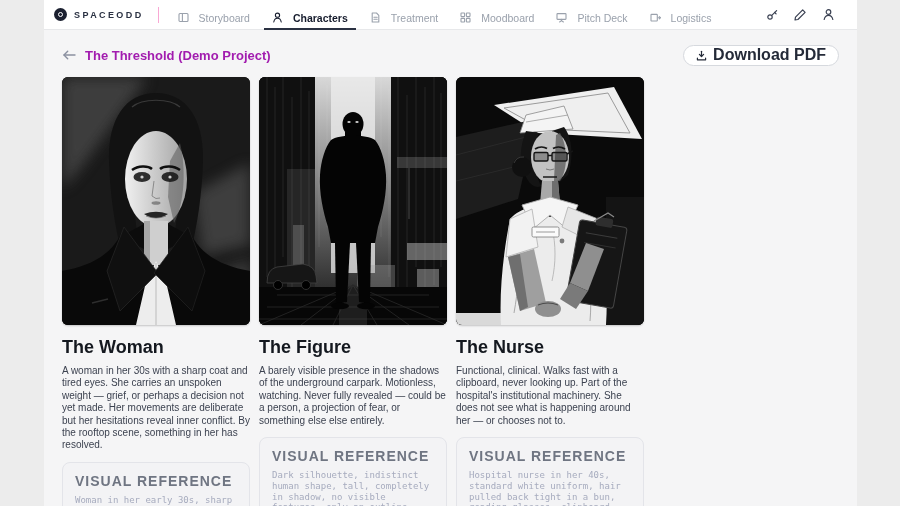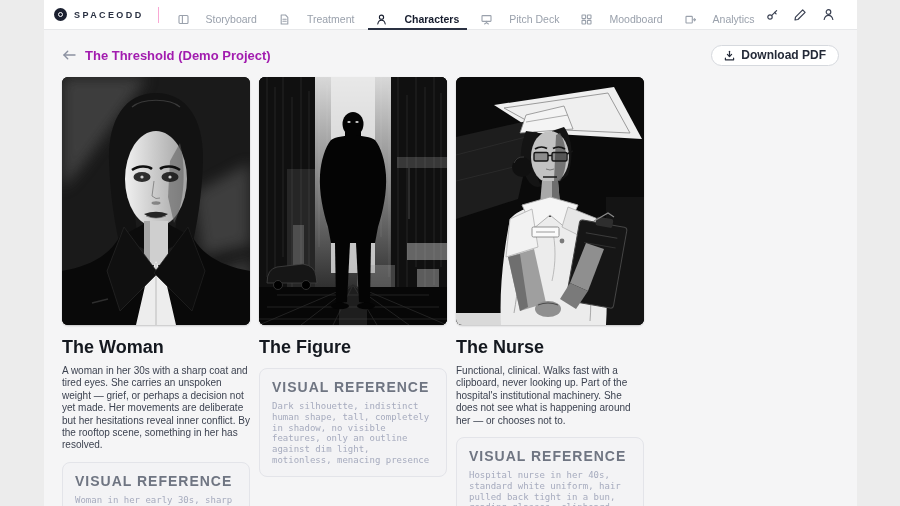--- a/index.html
+++ b/index.html
@@ -7,33 +7,33 @@
   .viewport{position:relative;width:900px;height:506px;overflow:hidden;}
   .app{position:absolute;left:44px;top:0;width:813px;height:506px;background:#f5f5f6;overflow:hidden;}
 
   
   .navbar{height:30px;background:#ffffff;border-bottom:1px solid #e7e8ea;display:flex;align-items:center;padding:0 0 0 8px;box-sizing:border-box;}
   .brand{display:flex;align-items:center;gap:7px;padding:0 14px 0 2px;border-right:1px solid #f9a8d4;height:16px;}
   .brand-dot{width:13px;height:13px;border-radius:50%;background:#1b2030;display:flex;align-items:center;justify-content:center;}
   .brand-dot span{width:3px;height:3px;border:1.6px solid #ffffff;border-radius:50%;display:block;}
   .brand-name{font-size:9px;font-weight:bold;letter-spacing:2.4px;color:#2a3142;}
   .tabs{display:flex;align-items:stretch;height:100%;margin-left:8px;}
-  .tab{display:flex;align-items:flex-end;gap:17px;padding:4px 11px;font-size:10.5px;color:#9aa1ac;cursor:pointer;position:relative;}
+  .tab{display:flex;align-items:flex-start;gap:10px;padding:12px 11px;font-size:10.5px;color:#9aa1ac;cursor:pointer;position:relative;}
   .tab svg{display:block;}
   .tab.active{color:#161c2d;font-weight:bold;}
   .tab.active::after{content:'';position:absolute;left:3px;right:3px;bottom:-1px;height:2.5px;background:#2a3142;}
   .nav-actions{margin-left:auto;display:flex;align-items:center;gap:15px;padding-right:22px;color:#3a4152;}
   .nav-actions svg{display:block;cursor:pointer;}
 
   
   .page{padding:14px 18px 0;box-sizing:border-box;}
   .page-header{display:flex;align-items:center;height:22px;margin-bottom:11px;}
   .back{display:flex;align-items:center;margin-right:9px;cursor:pointer;color:#8a90a0;}
   .page-title{font-size:13px;font-weight:bold;color:#a21caf;}
-  .download-btn{margin-left:auto;display:flex;align-items:center;gap:6px;border:1px solid #d6d9de;background:#fff;border-radius:11px;height:21px;padding:0 12px;font-size:12px;font-weight:bold;color:#242a38;cursor:pointer;box-sizing:border-box;}
+  .download-btn{margin-left:auto;display:flex;align-items:center;gap:6px;border:1px solid #d6d9de;background:#fff;border-radius:11px;height:21px;padding:0 12px;font-size:16px;font-weight:bold;color:#242a38;cursor:pointer;box-sizing:border-box;}
   .download-btn svg{display:block;}
 
   
   .cards{display:flex;gap:9px;}
   .card{width:188px;flex:0 0 188px;}
   .card-image{width:188px;height:248px;border-radius:6px;overflow:hidden;background:#101010;box-shadow:0 1px 2px rgba(0,0,0,.2);}
   .card-image svg{display:block;}
   .card-title{margin-top:12px;font-size:18px;font-weight:bold;color:#14181f;}
   .card-desc{margin-top:7px;font-size:10px;line-height:12.4px;color:#3c4250;}
   .vr-box{margin-top:10px;background:#f3f3f5;border:1px solid #e3e4e9;border-radius:8px;padding:10px 12px;box-sizing:border-box;}
@@ -57,70 +57,70 @@
       <div class="tabs">
         <div class="tab">
           <span>
               <svg width="11" height="11" viewBox="0 0 11 11" fill="none" stroke="currentColor" stroke-width="1.1" stroke-linecap="round" stroke-linejoin="round">
                 <rect x="1" y="1.5" width="9" height="8" rx="1"></rect>
                 <line x1="4.4" y1="1.5" x2="4.4" y2="9.5"></line>
               </svg>
             </span>
           <span>Storyboard</span>
         </div>
+        <div class="tab active">
+          <span>
+              <svg width="11" height="11" viewBox="0 0 11 11" fill="none" stroke="currentColor" stroke-width="1.1" stroke-linecap="round" stroke-linejoin="round">
+                <circle cx="5.5" cy="3.2" r="2.1"></circle>
+                <path d="M1.8,10 C2.2,7.4 4,6.2 5.5,6.2 C7,6.2 8.8,7.4 9.2,10"></path>
+              </svg>
+            </span>
+          <span>Characters</span>
+        </div>
         <div class="tab">
           <span>
               <svg width="11" height="11" viewBox="0 0 11 11" fill="none" stroke="currentColor" stroke-width="1.1" stroke-linecap="round" stroke-linejoin="round">
                 <path d="M2.2,1 h4.3 l2.3,2.3 v6.7 h-6.6 z"></path>
                 <line x1="3.9" y1="5.2" x2="7.2" y2="5.2"></line>
                 <line x1="3.9" y1="7.2" x2="7.2" y2="7.2"></line>
               </svg>
             </span>
           <span>Treatment</span>
-        </div>
-        <div class="tab active">
-          <span>
-              <svg width="11" height="11" viewBox="0 0 11 11" fill="none" stroke="currentColor" stroke-width="1.1" stroke-linecap="round" stroke-linejoin="round">
-                <circle cx="5.5" cy="3.2" r="2.1"></circle>
-                <path d="M1.8,10 C2.2,7.4 4,6.2 5.5,6.2 C7,6.2 8.8,7.4 9.2,10"></path>
-              </svg>
-            </span>
-          <span>Characters</span>
-        </div>
-        <div class="tab">
-          <span>
-              <svg width="11" height="11" viewBox="0 0 11 11" fill="none" stroke="currentColor" stroke-width="1.1" stroke-linecap="round" stroke-linejoin="round">
-                <rect x="1" y="1.6" width="9" height="5.8" rx="0.6"></rect>
-                <line x1="5.5" y1="7.4" x2="5.5" y2="8.6"></line>
-                <line x1="3.6" y1="10" x2="5.5" y2="8.6"></line>
-                <line x1="7.4" y1="10" x2="5.5" y2="8.6"></line>
-              </svg>
-            </span>
-          <span>Pitch Deck</span>
         </div>
         <div class="tab">
           <span>
               <svg width="11" height="11" viewBox="0 0 11 11" fill="none" stroke="currentColor" stroke-width="1.1" stroke-linejoin="round">
                 <rect x="1" y="1" width="3.6" height="3.6" rx="0.5"></rect>
                 <rect x="6.4" y="1" width="3.6" height="3.6" rx="0.5"></rect>
                 <rect x="1" y="6.4" width="3.6" height="3.6" rx="0.5"></rect>
                 <rect x="6.4" y="6.4" width="3.6" height="3.6" rx="0.5"></rect>
               </svg>
             </span>
           <span>Moodboard</span>
         </div>
         <div class="tab">
           <span>
               <svg width="11" height="11" viewBox="0 0 11 11" fill="none" stroke="currentColor" stroke-width="1.1" stroke-linecap="round" stroke-linejoin="round">
+                <rect x="1" y="1.6" width="9" height="5.8" rx="0.6"></rect>
+                <line x1="5.5" y1="7.4" x2="5.5" y2="8.6"></line>
+                <line x1="3.6" y1="10" x2="5.5" y2="8.6"></line>
+                <line x1="7.4" y1="10" x2="5.5" y2="8.6"></line>
+              </svg>
+            </span>
+          <span>Pitch Deck</span>
+        </div>
+        <div class="tab">
+          <span>
+              <svg width="11" height="11" viewBox="0 0 11 11" fill="none" stroke="currentColor" stroke-width="1.1" stroke-linecap="round" stroke-linejoin="round">
                 <rect x="1" y="2.4" width="6.3" height="6.6" rx="0.6"></rect>
                 <line x1="8.2" y1="5.7" x2="10.4" y2="5.7"></line>
                 <path d="M9.3,4.6 L10.4,5.7 L9.3,6.8"></path>
               </svg>
             </span>
-          <span>Analytics</span>
+          <span>Logistics</span>
         </div>
       </div>
 
       <div class="nav-actions">
         <span>
             <svg width="13" height="13" viewBox="0 0 13 13" fill="none" stroke="currentColor" stroke-width="1.2" stroke-linecap="round">
               <circle cx="4" cy="9" r="2.2"></circle>
               <line x1="5.8" y1="7.4" x2="10.6" y2="2.6"></line>
               <line x1="8.7" y1="4.5" x2="10.1" y2="5.9"></line>
             </svg>
@@ -277,20 +277,21 @@
                 <path d="M76,166 L91,166 L88,225 L77,227 Z"></path>
                 <path d="M97,166 L112,166 L111,227 L100,225 Z"></path>
                 <ellipse cx="81" cy="229" rx="9" ry="3.2"></ellipse>
                 <ellipse cx="107" cy="229" rx="9" ry="3.2"></ellipse>
               </g>
               <ellipse cx="90" cy="45" rx="1.7" ry="1.1" fill="#e8e8e8" opacity="0.9"></ellipse>
               <ellipse cx="98" cy="45" rx="1.7" ry="1.1" fill="#e8e8e8" opacity="0.9"></ellipse>
             </svg>
           </div>
           <div class="card-title">The Figure</div>
+          <div class="card-desc">A barely visible presence in the shadows of the underground carpark. Motionless, watching. Never fully revealed — could be a person, a projection of fear, or something else else entirely.</div>
           <div class="vr-box">
             <div class="vr-label">VISUAL REFERENCE</div>
             <div class="vr-text">Dark silhouette, indistinct human shape, tall, completely in shadow, no visible features, only an outline against dim light, motionless, menacing presence</div>
           </div>
         </div>
 
         <div class="card">
           <div class="card-image" aria-label="Black-and-white illustration of a nurse in white uniform and cap with reading glasses holding a dark clipboard">
             <svg width="188" height="248" viewBox="0 0 188 248">
               <rect width="188" height="248" fill="#0a0a0a"></rect>

